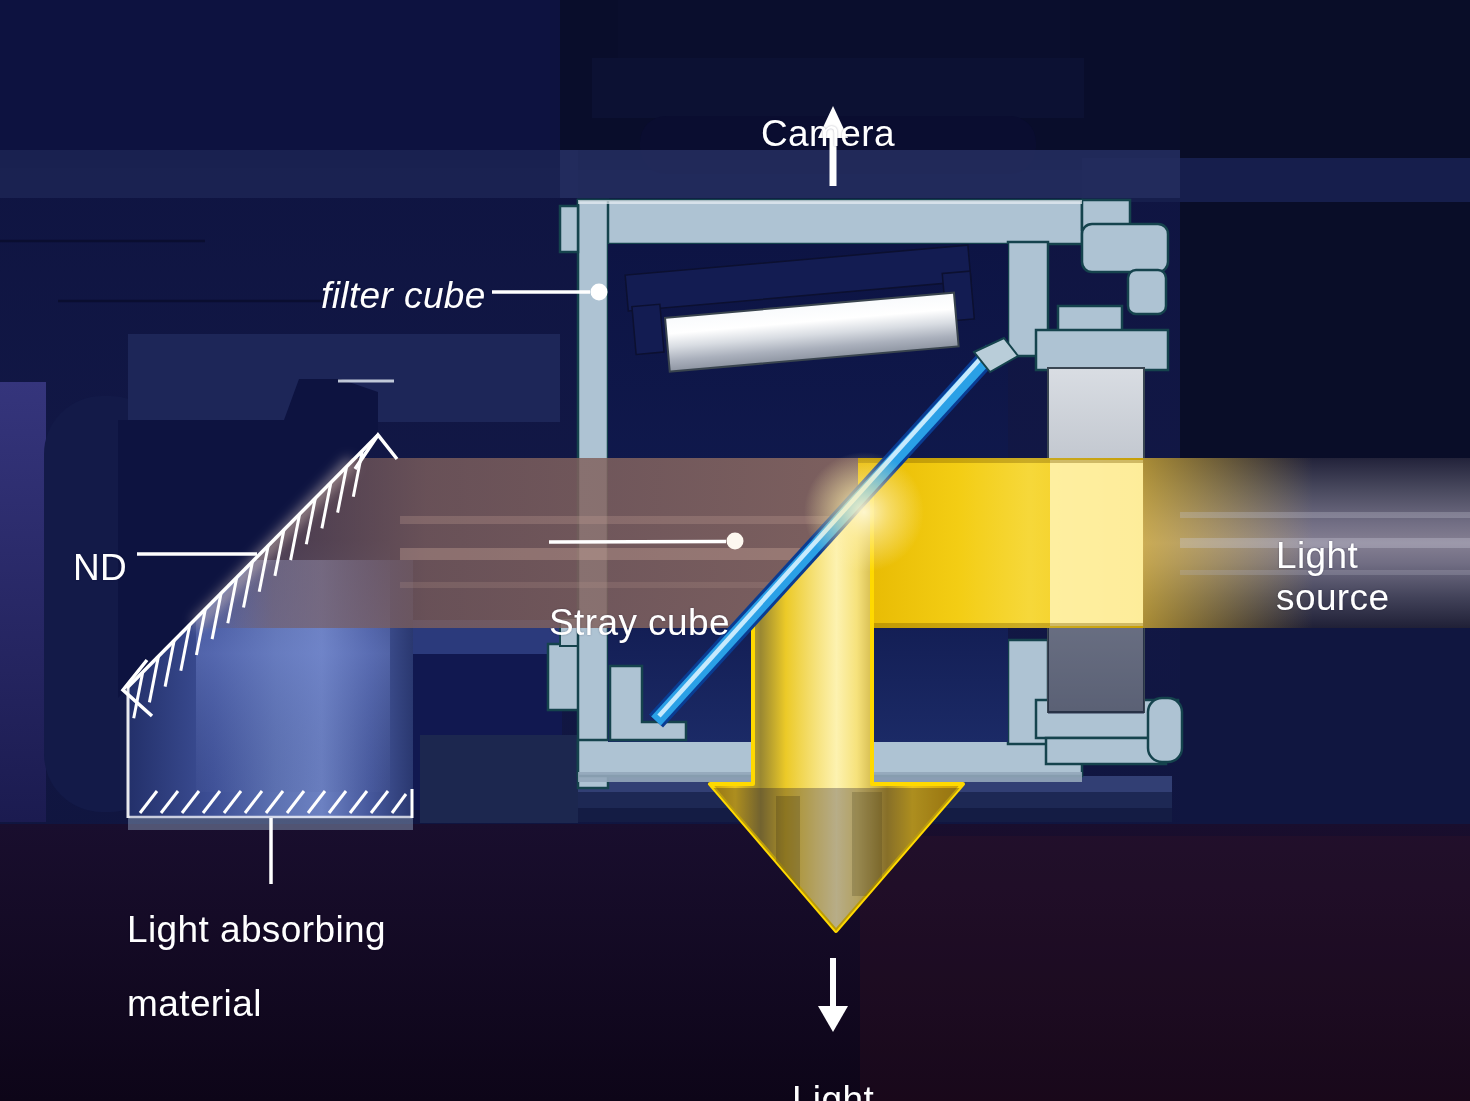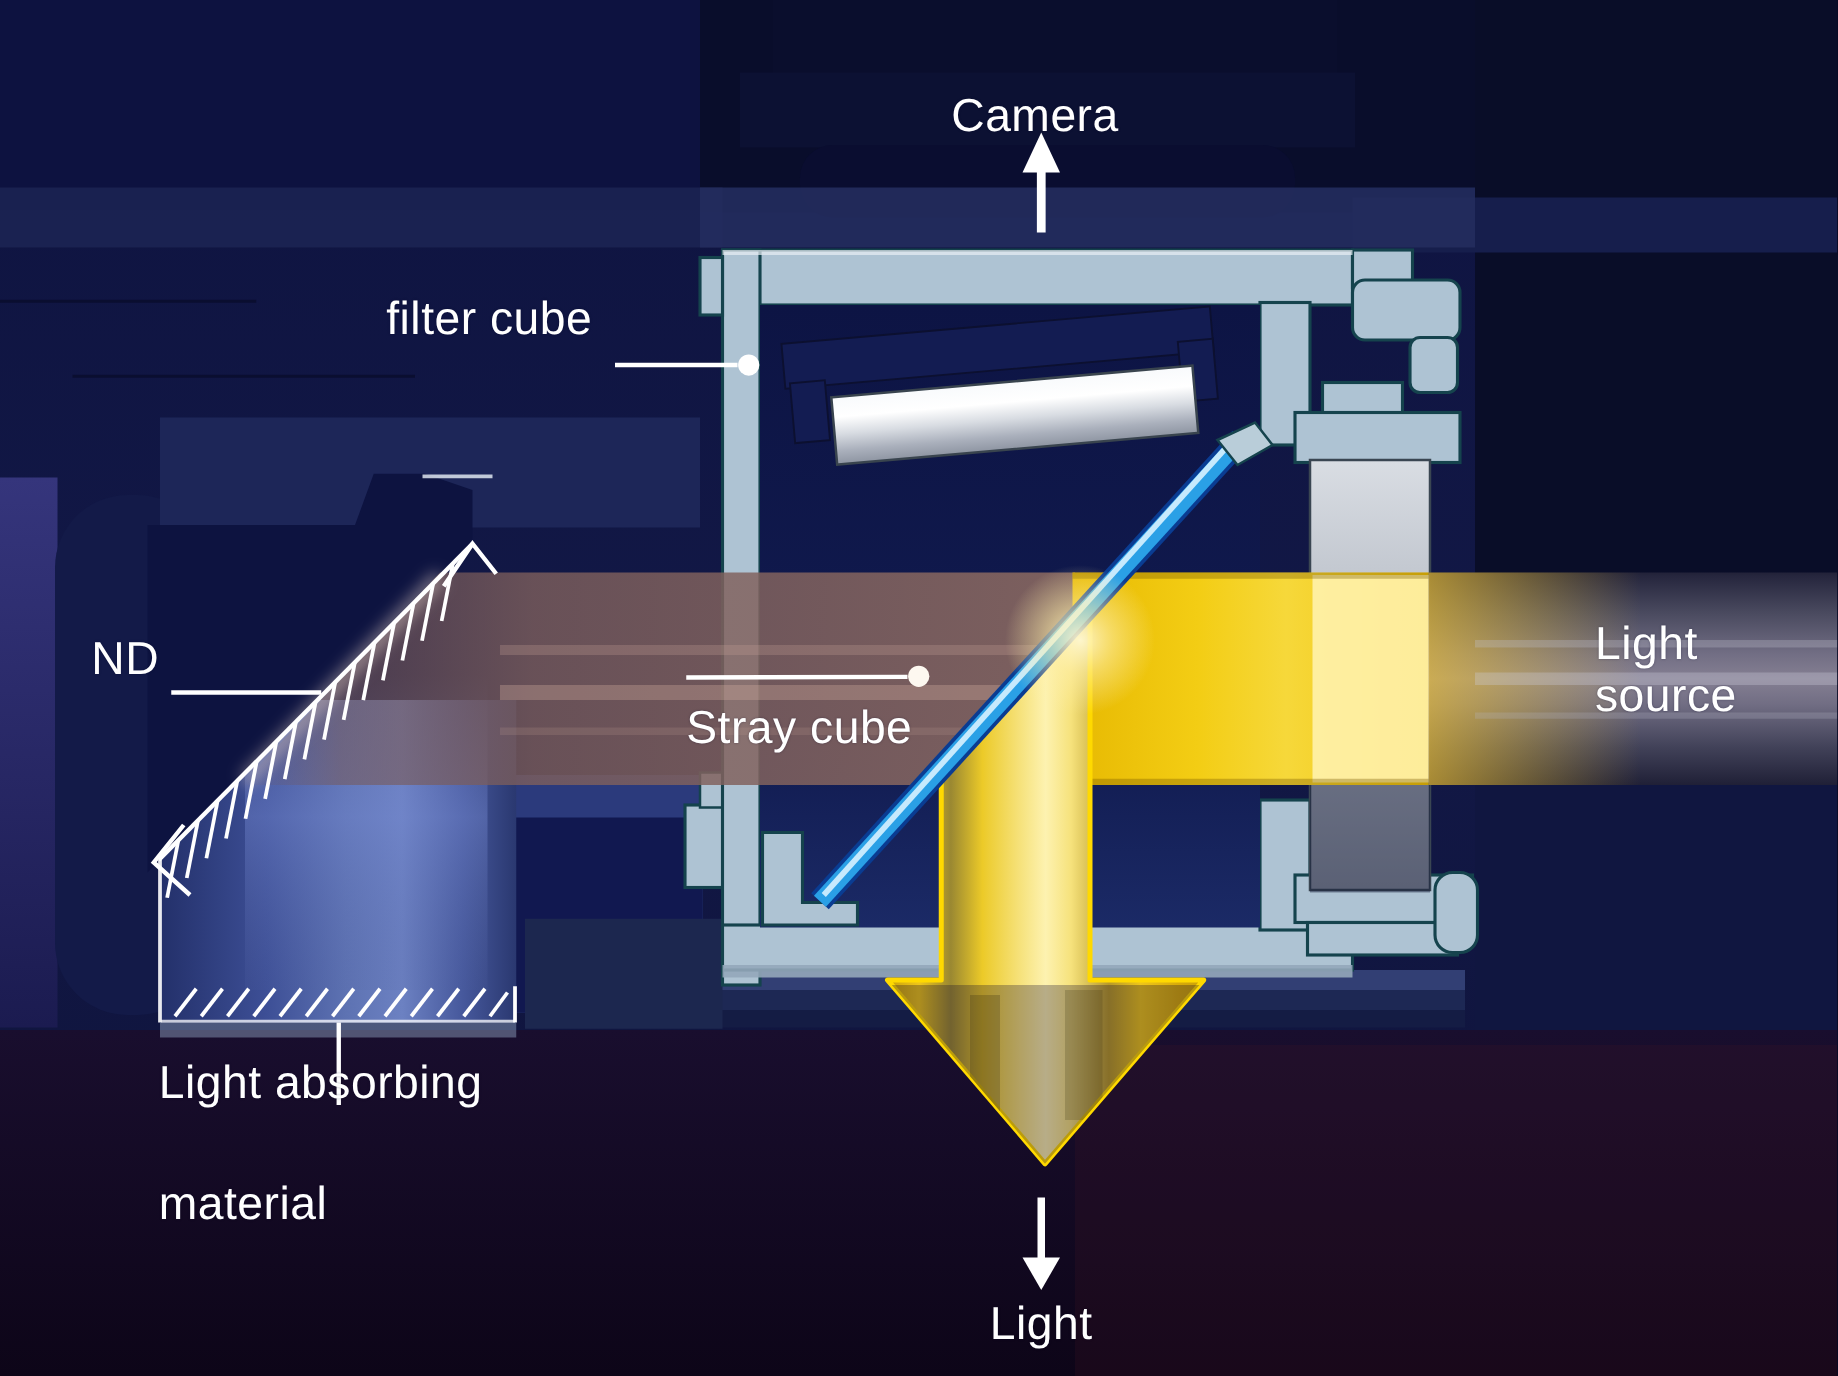--- a/index.html
+++ b/index.html
@@ -3,30 +3,30 @@
 <meta charset="utf-8">
 <style>
   html,body{margin:0;padding:0;background:#05040f;}
   .scene{
     position:relative;width:1470px;height:1101px;overflow:hidden;
     background:#0d1138;font-family:"Liberation Sans",sans-serif;
   }
   .scene svg{position:absolute;left:0;top:0;display:block;}
   .label{
     position:absolute;color:#ffffff;font-size:37px;line-height:1.12;
-    letter-spacing:.4px;white-space:nowrap;text-shadow:0 0 2px rgba(10,10,40,.35);
+    letter-spacing:.4px;white-space:nowrap;text-shadow:0 0 2px rgba(10,10,40,.35);margin-top:41px;
   }
   .lbl-camera{left:828px;top:72px;transform:translateX(-50%);}
   .lbl-fluor1{left:309px;top:192px;}
-  .lbl-fluor2{left:309px;top:234px;}
+  .lbl-fluor2{left:321px;top:234px;font-style:italic;}
   .lbl-nd{left:73px;top:506px;}
   .lbl-stray{left:549px;top:561px;}
   .lbl-light1{left:1276px;top:494px;}
   .lbl-light2{left:1276px;top:536px;text-align:right;}
-  .lbl-abs1{left:127px;top:845px;text-align:center;}
+  .lbl-abs1{left:127px;top:868px;text-align:center;}
   .lbl-abs2{left:127px;top:942px;}
   .lbl-lens{left:833px;top:1038px;transform:translateX(-50%);}
 </style>
 </head>
 <body>
 
 <div class="scene">
 
 <svg width="1470" height="1101" viewBox="0 0 1470 1101">
   <defs>

